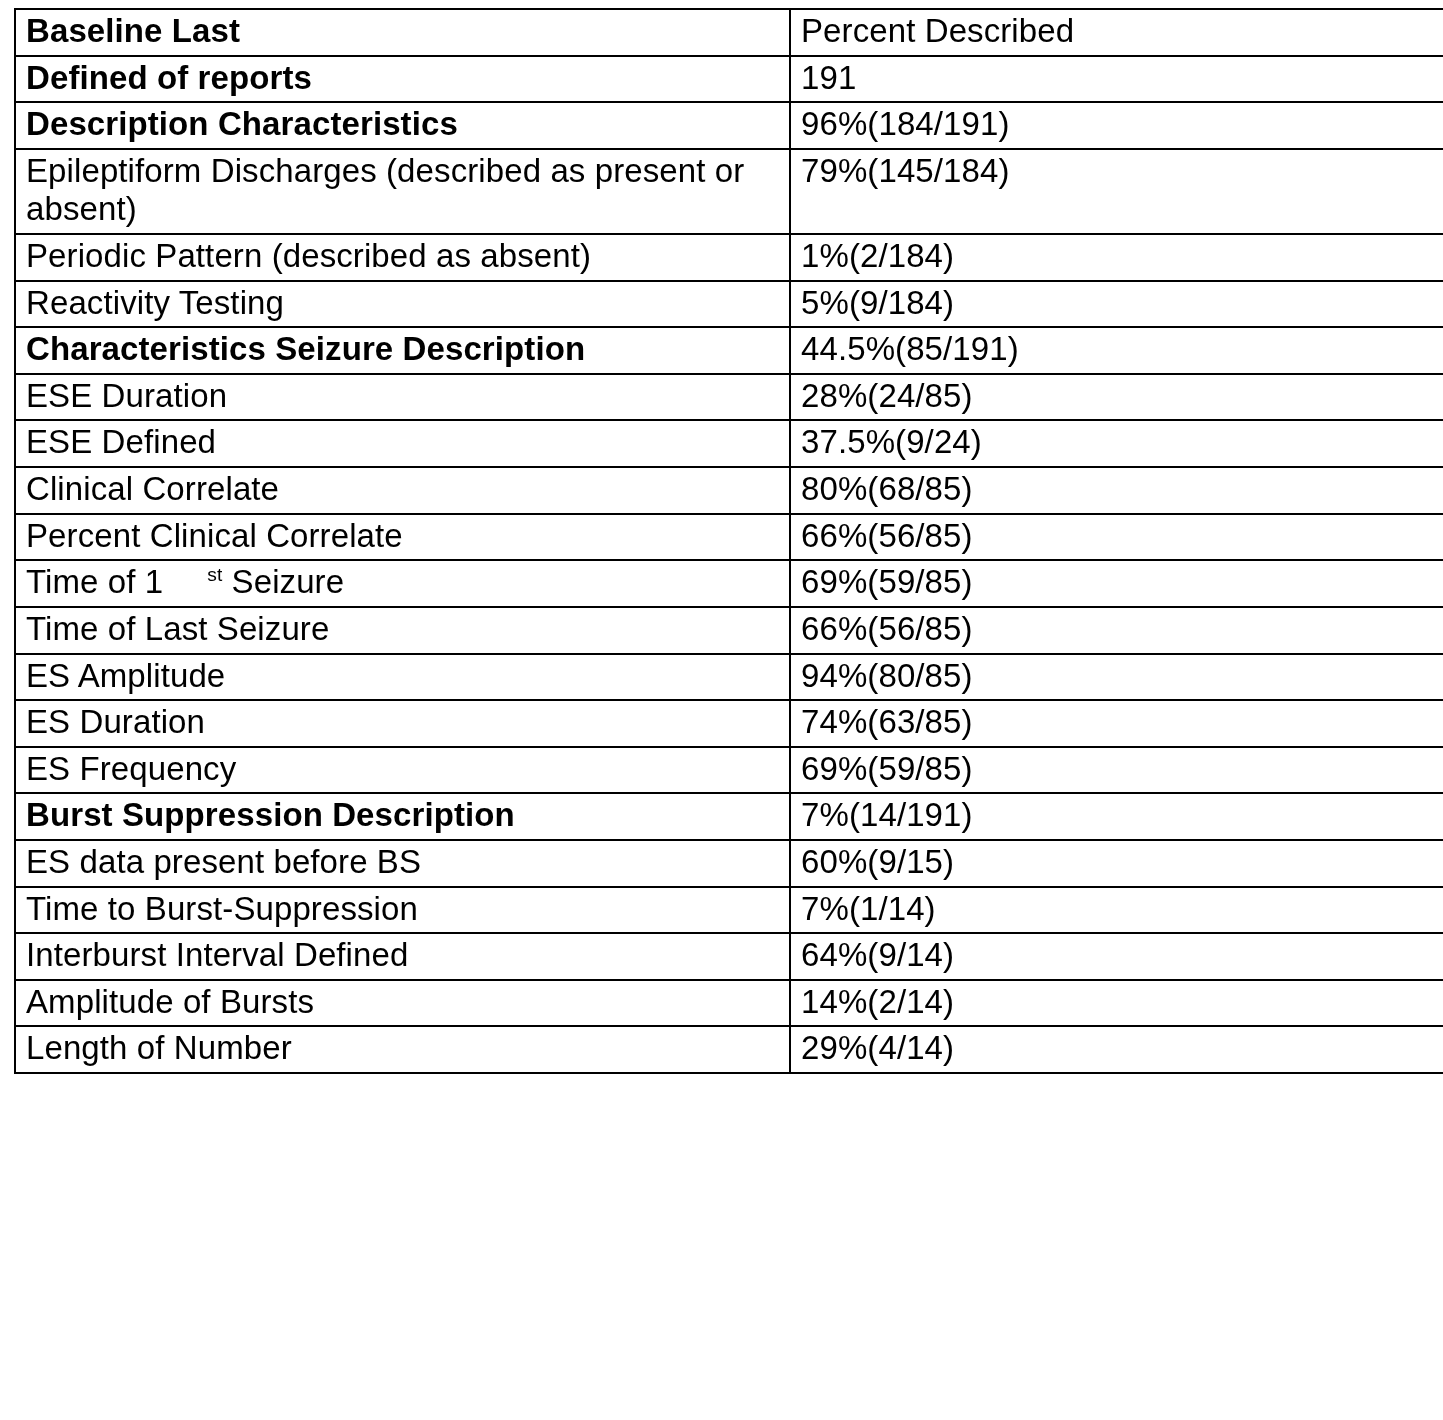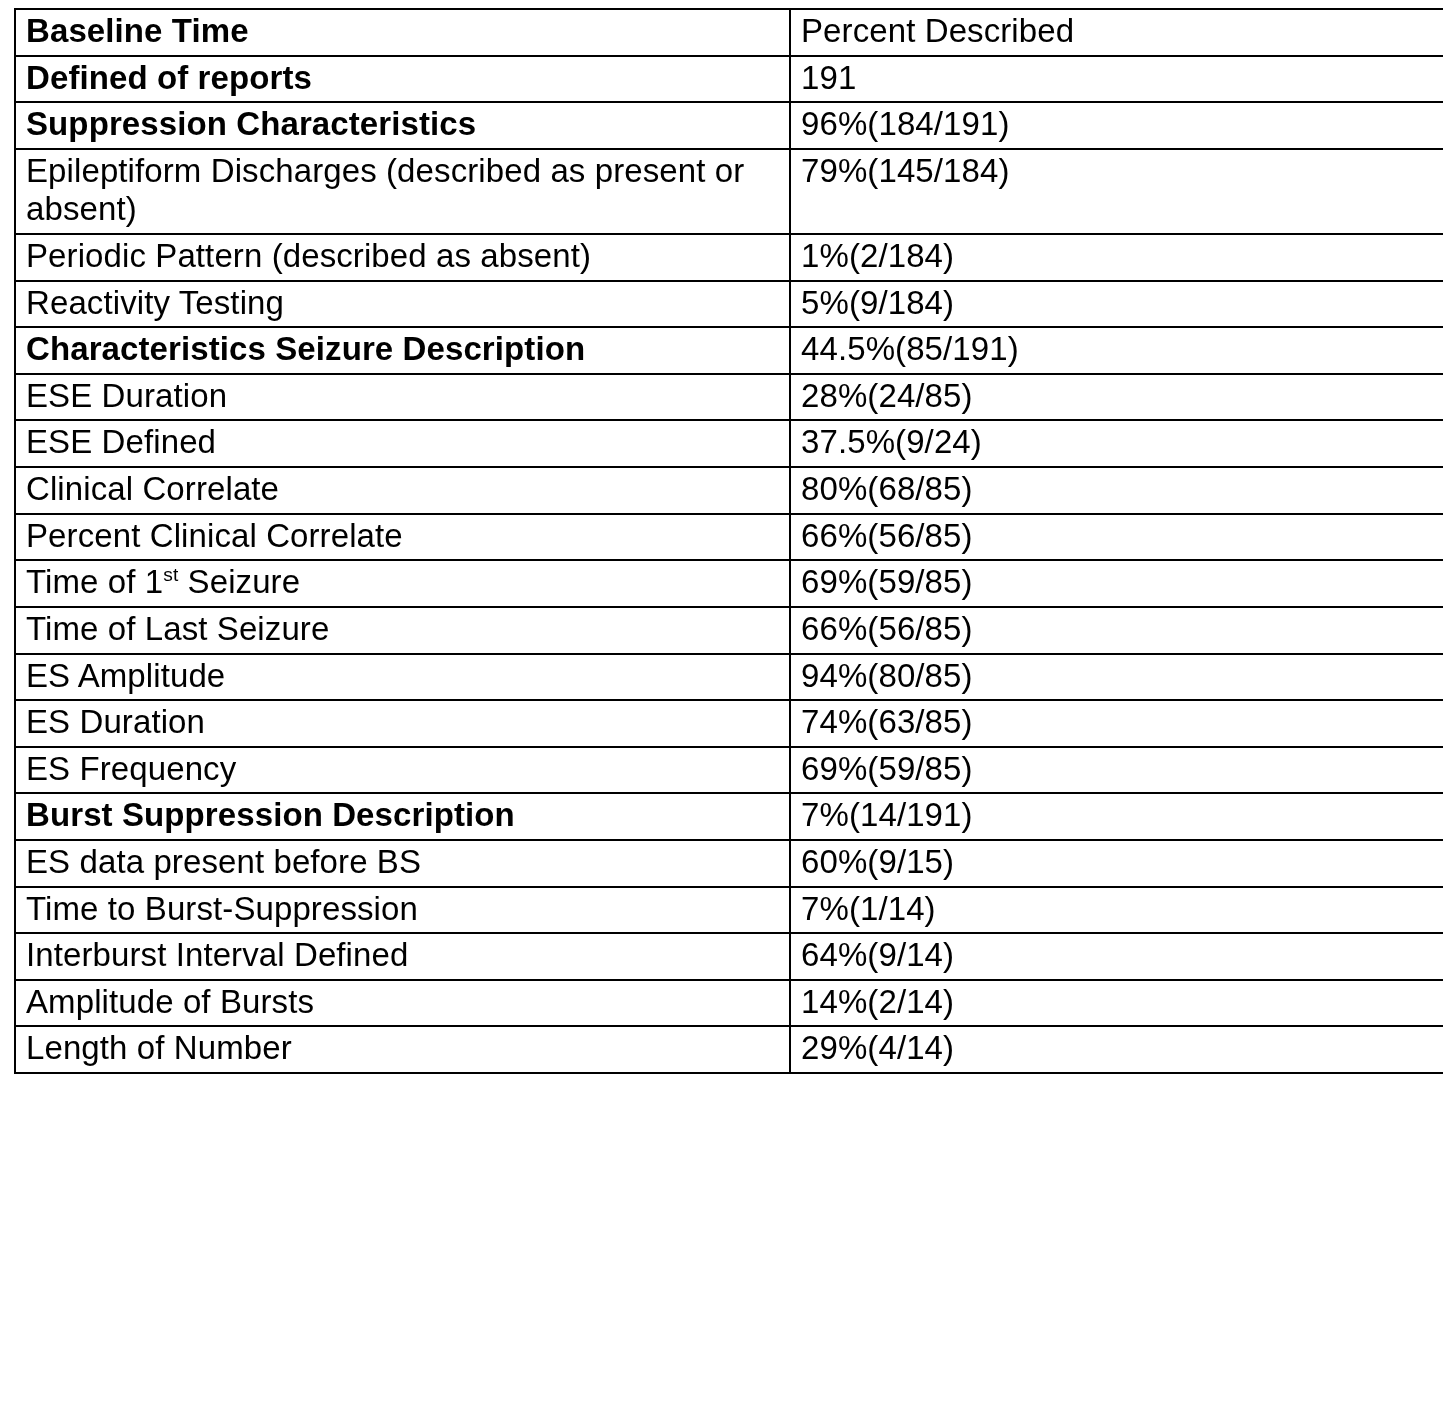--- a/index.html
+++ b/index.html
@@ -33,38 +33,39 @@
     letter-spacing: 0.1px;
   }
   td.col-label { width: 755px; }
   td.col-value { width: 663px; padding-left: 14px; }
   td.bold { font-weight: bold; }
   .two-line { min-height: 80px; }
   sup {
     font-size: 0.58em;
     vertical-align: super;
     line-height: 0;
+    margin-left: 44px;
   }
 </style>
 </head>
 <body>
 
 <div class="sheet">
   <table class="data-table">
     <tbody>
       <tr>
-        <td class="col-label bold">Baseline Time</td>
+        <td class="col-label bold">Baseline Last</td>
         <td class="col-value">Percent Described</td>
       </tr>
     <tr>
           <td class="col-label bold">Defined of reports</td>
           <td class="col-value">191</td>
         </tr>
         <tr>
-          <td class="col-label bold">Suppression Characteristics</td>
+          <td class="col-label bold">Description Characteristics</td>
           <td class="col-value">96%(184/191)</td>
         </tr>
         <tr>
           <td class="col-label two-line">Epileptiform Discharges (described as present or absent)</td>
           <td class="col-value">79%(145/184)</td>
         </tr>
         <tr>
           <td class="col-label two-line">Periodic Pattern (described as absent)</td>
           <td class="col-value">1%(2/184)</td>
         </tr>

